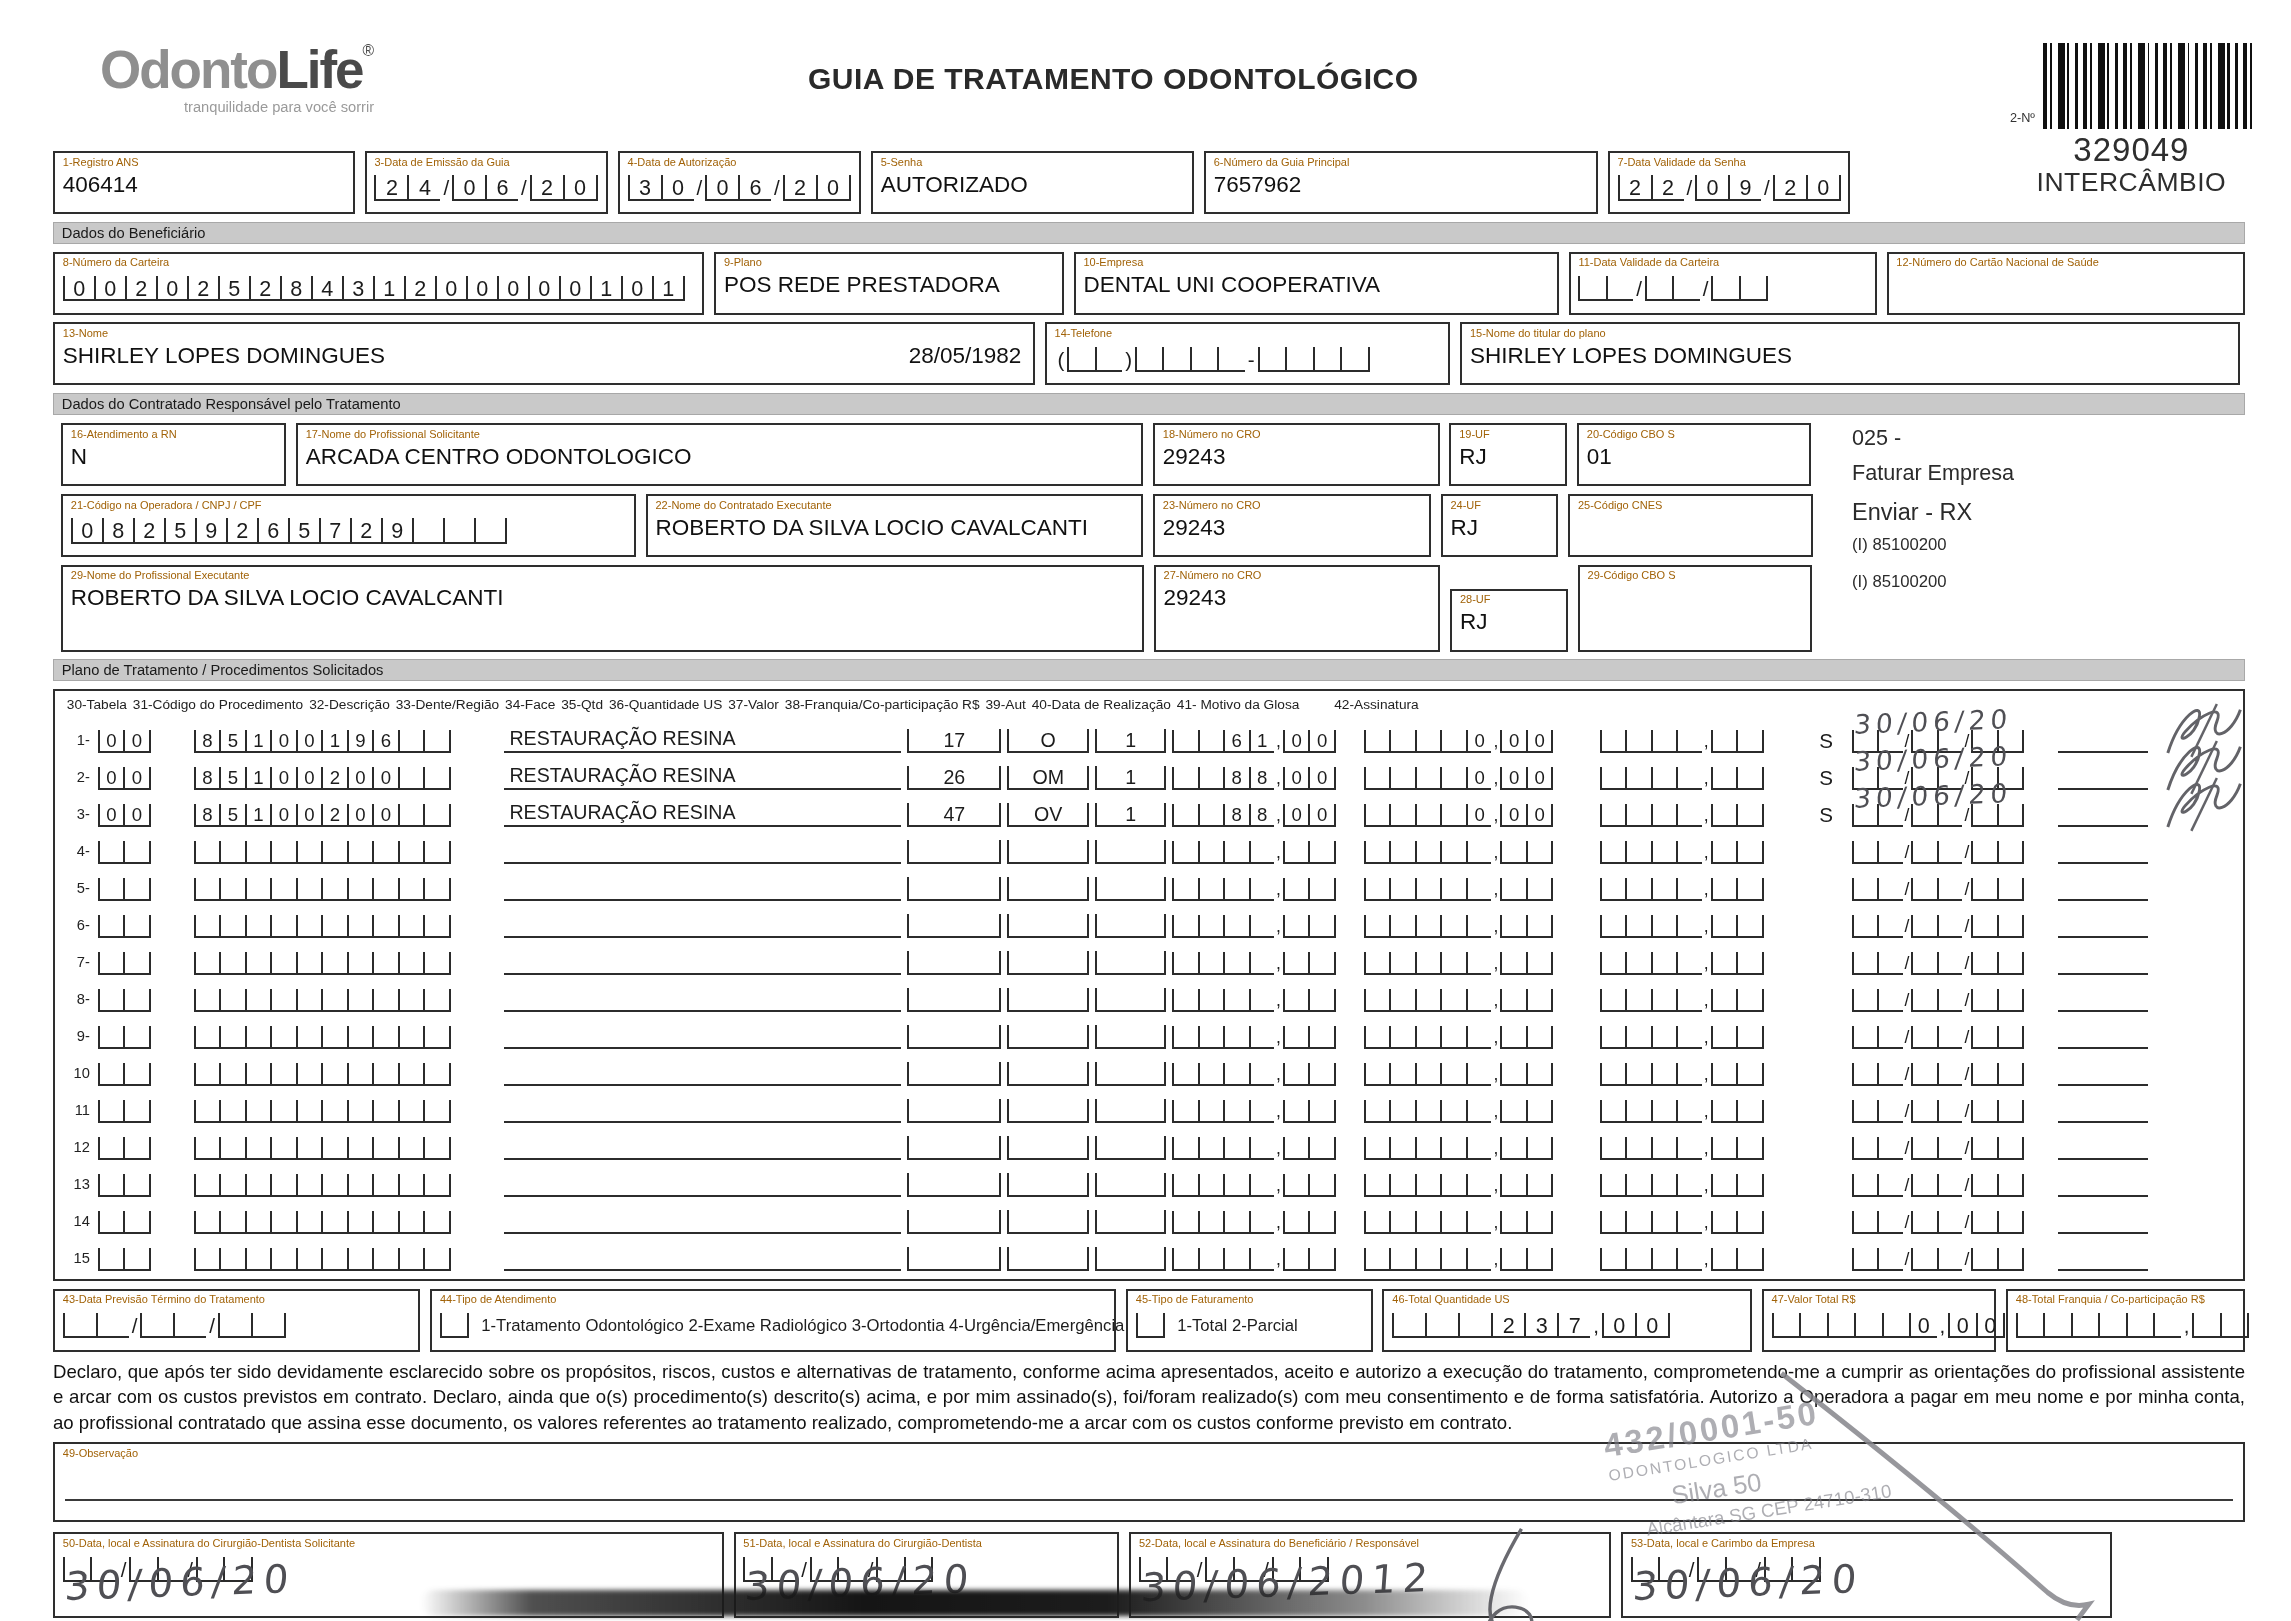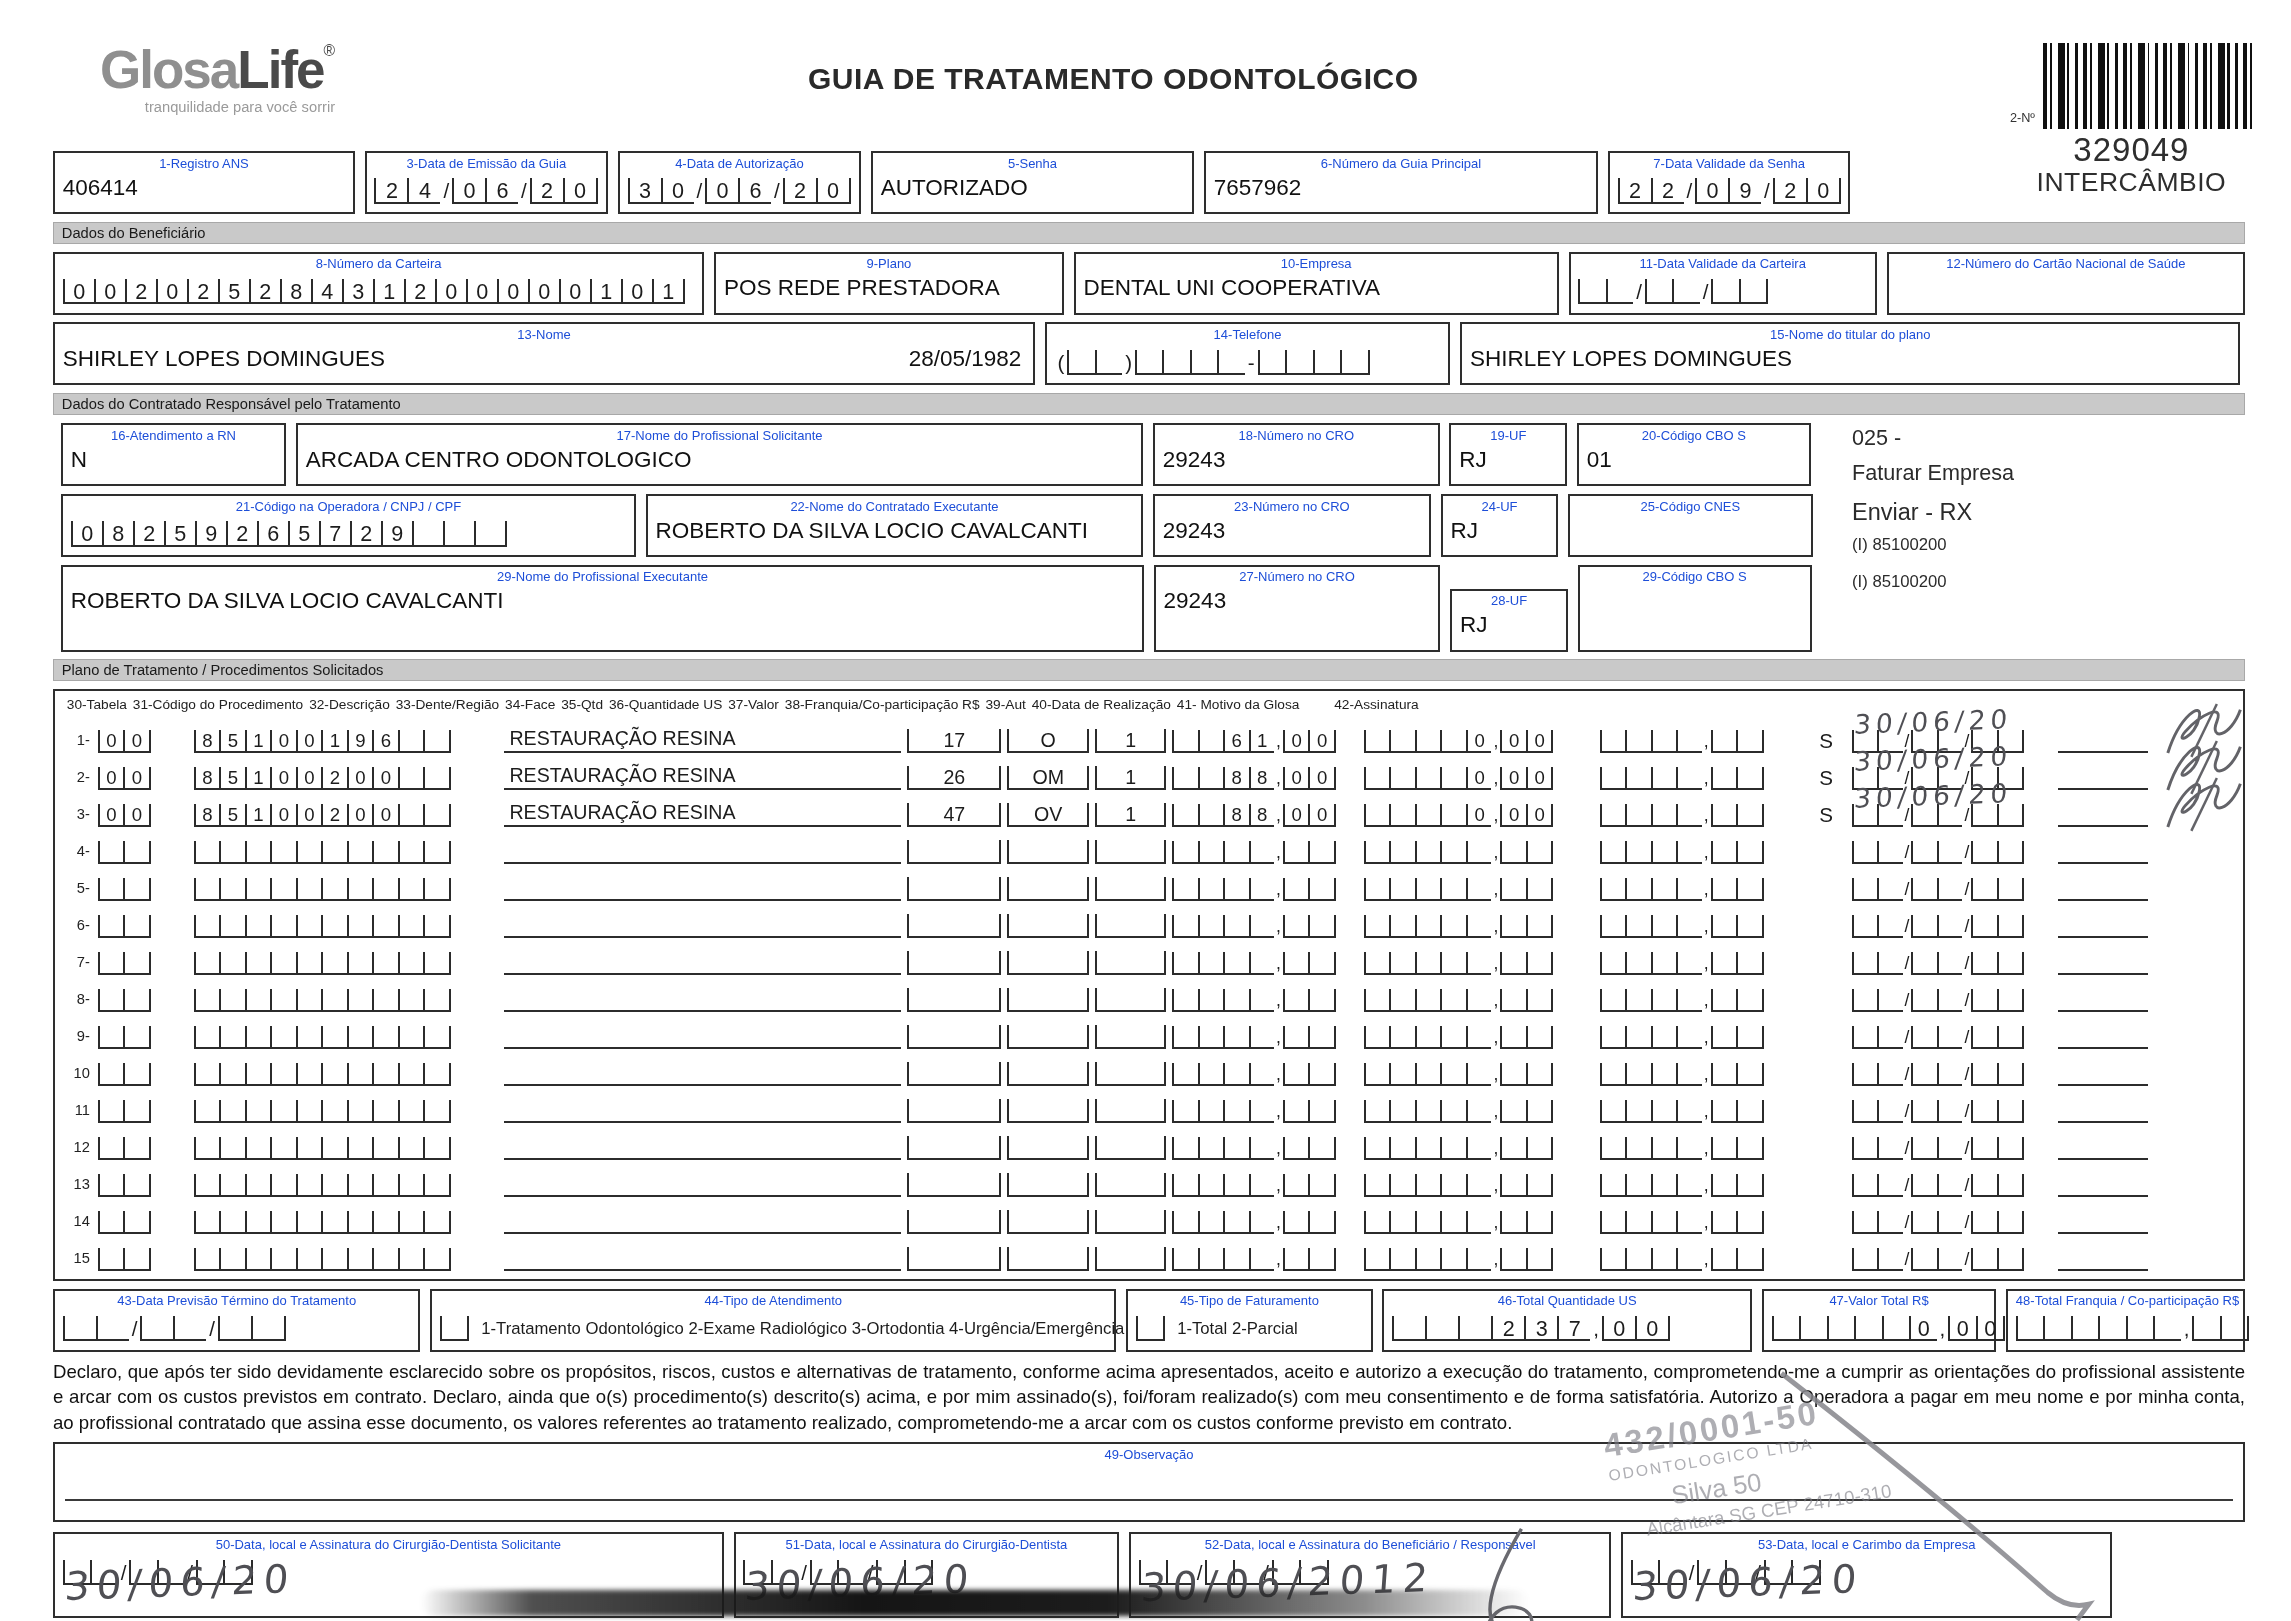--- a/index.html
+++ b/index.html
@@ -21,21 +21,21 @@
   .barcode{width:214px;height:86px;background:repeating-linear-gradient(90deg,
       #101010 0 3.9px,#fff 3.9px 6.9px,#101010 6.9px 8.8px,#fff 8.8px 14.7px,#101010 14.7px 21.6px,
       #fff 21.6px 24.5px,#101010 24.5px 26.5px,#fff 26.5px 32px,#101010 32px 35px,#fff 35px 40px);}
   .codeblock{position:absolute;right:-3.9px;top:102px;width:235px;text-align:center;color:#2e2e2e;}
   .codeblock .num{font-size:33px;letter-spacing:1px;}
   .codeblock .typ{font-size:26.5px;letter-spacing:0.5px;margin-top:-2px;}
 
   
   .frow{display:flex;gap:9.8px;margin-bottom:7.8px;align-items:stretch;}
   .fbox{border:2px solid #2e2e2e;padding:2.9px 7.8px 5.9px 7.8px;box-sizing:border-box;background:#fff;min-height:63px;}
-  .flab{font-size:13px;color:#1d4ed8;white-space:nowrap;text-align:center;}
+  .flab{font-size:11px;color:#a16207;white-space:nowrap;}
   .fval{font-size:22.5px;margin-top:3.9px;white-space:nowrap;color:#111;}
   .fval.split{display:flex;justify-content:space-between;padding-right:3.9px;}
 
   .secbar{background:#c9c9c9;border:1px solid #a8a8a8;font-size:14.7px;color:#1a1a1a;
           padding:2px 7.8px;margin:2px 0 7.8px 0;}
 
   
   .comb{display:flex;align-items:flex-end;margin-top:2px;height:31px;}
   .comb .c{flex:0 0 auto;min-width:31px;height:23.5px;border-left:2px solid #2b2b2b;border-bottom:2px solid #2b2b2b;
            text-align:center;font-size:21.6px;line-height:25.5px;}
@@ -105,21 +105,21 @@
           filter:blur(2.9px);}
 </style>
 </head>
 <body>
 
 <div class="page">
   <div class="form">
 
     <div class="hdr">
       <div class="logo">
-        <div><span class="l1">Glosa</span><span class="l2">Life</span><span class="reg">®</span></div>
+        <div><span class="l1">Odonto</span><span class="l2">Life</span><span class="reg">®</span></div>
         <div class="tag">tranquilidade para você sorrir</div>
       </div>
       <div class="title">GUIA DE TRATAMENTO ODONTOLÓGICO</div>
       <div class="barwrap">
         <span class="barlabel">2-Nº</span>
         <div class="barcode"></div>
       </div>
       <div class="codeblock">
         <div class="num">329049</div>
         <div class="typ">INTERCÂMBIO</div>

